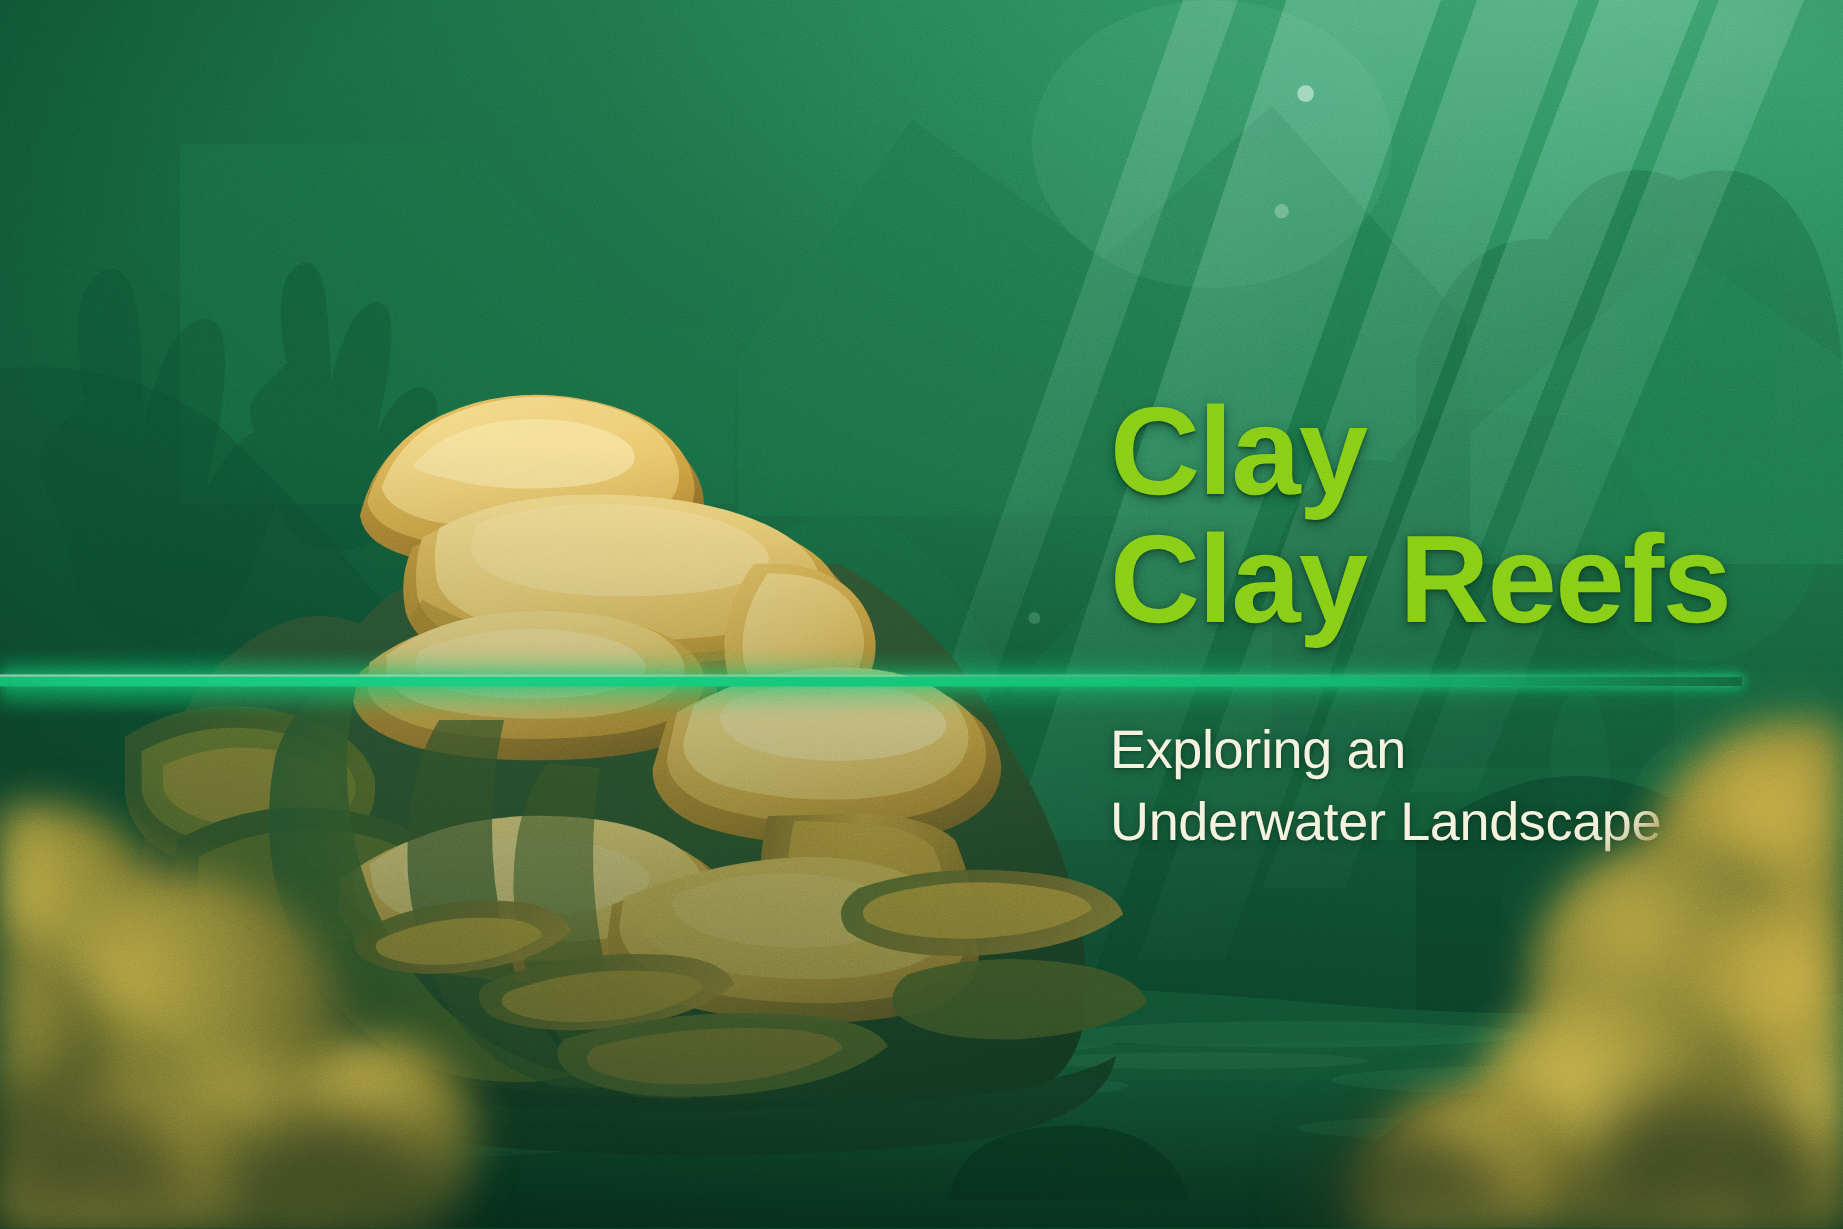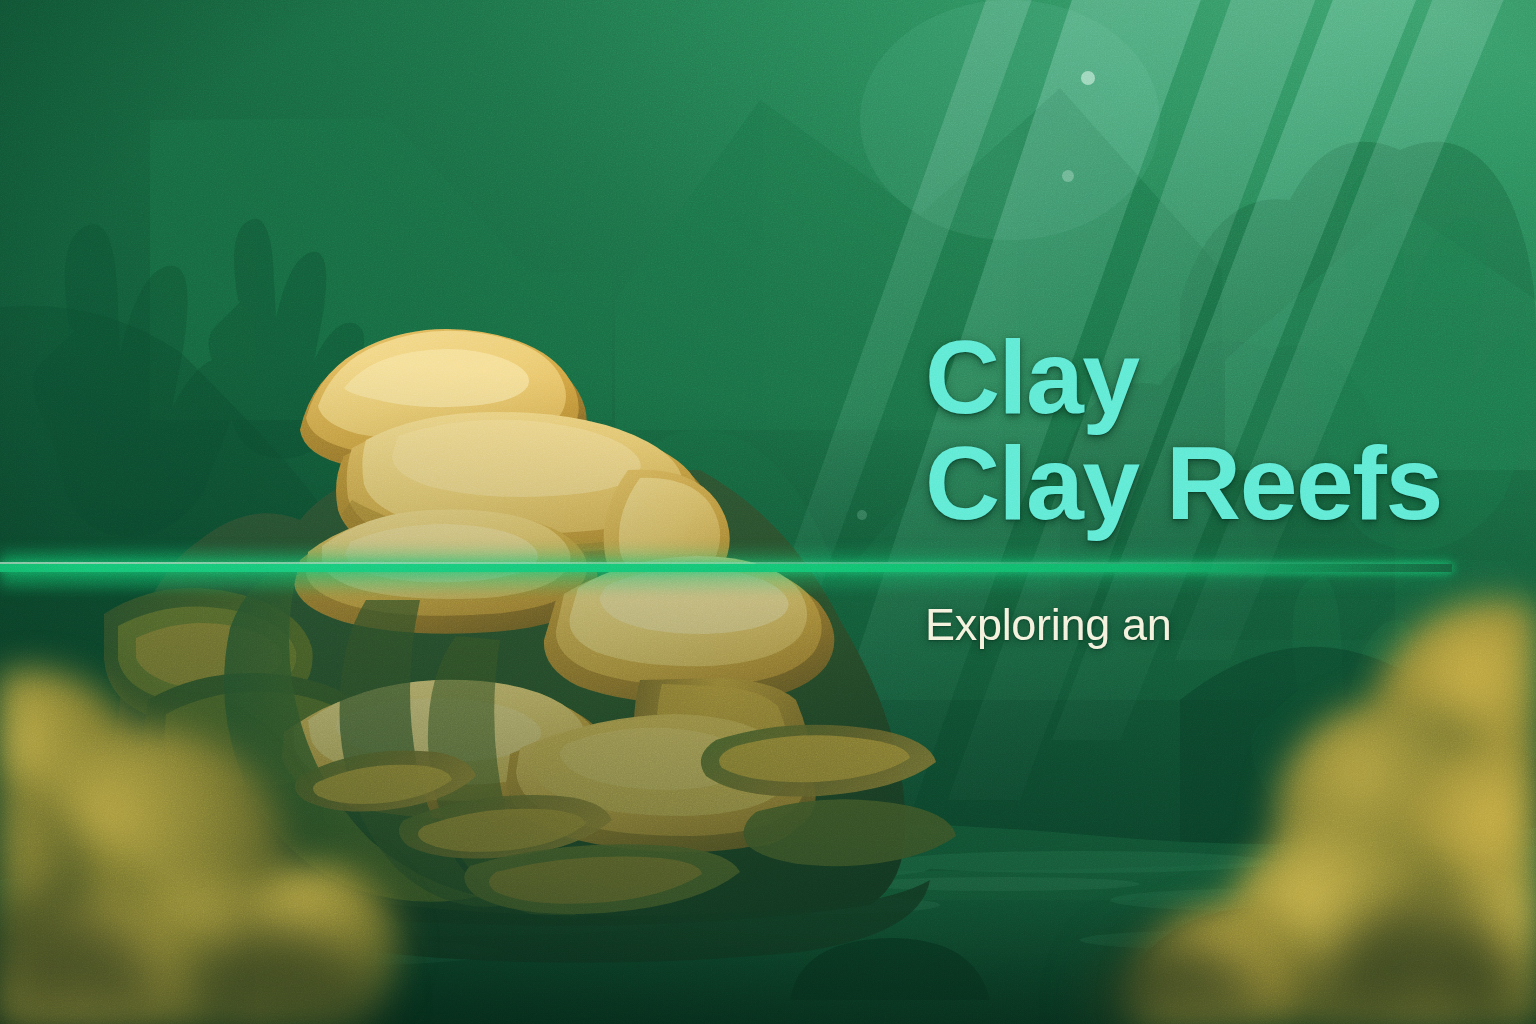--- a/index.html
+++ b/index.html
@@ -74,21 +74,21 @@
   
   .fg-blur{position:absolute;inset:0;filter:blur(17px);}
   .fg-blur-soft{position:absolute;inset:0;filter:blur(26px);}
 
   
   .textblock{
     position:absolute;left:925px;top:324px;width:560px;
   }
   .title{
     margin:0;
-    color:#5eead4;
+    color:#84cc16;
     font-size:104px;
     line-height:1.02;
     font-weight:700;
     letter-spacing:-1.5px;
     text-shadow:0 3px 10px rgba(3,40,24,.55), 0 1px 2px rgba(3,40,24,.5);
     white-space:nowrap;
   }
   .title .l2{display:block;}
   .subtitle{
     position:absolute;left:925px;top:595px;width:580px;
@@ -400,20 +400,21 @@
 
   <div class="textblock">
     <h1 class="title">
       <span>Clay</span>
       <span class="l2">Clay Reefs</span>
     </h1>
   </div>
 
   <p class="subtitle">
     <span>Exploring an</span>
+    <span class="s2">Underwater Landscape</span>
   </p>
 
   <svg class="fg-blur" viewBox="0 0 1536 1024" preserveAspectRatio="none">
     <defs>
       <radialGradient id="blobL" cx="0.35" cy="0.3" r="0.8">
         <stop offset="0" stop-color="#c9b24a"></stop>
         <stop offset="0.55" stop-color="#7e7a30"></stop>
         <stop offset="1" stop-color="#2a4422"></stop>
       </radialGradient>
       <radialGradient id="blobL2" cx="0.35" cy="0.3" r="0.85">

